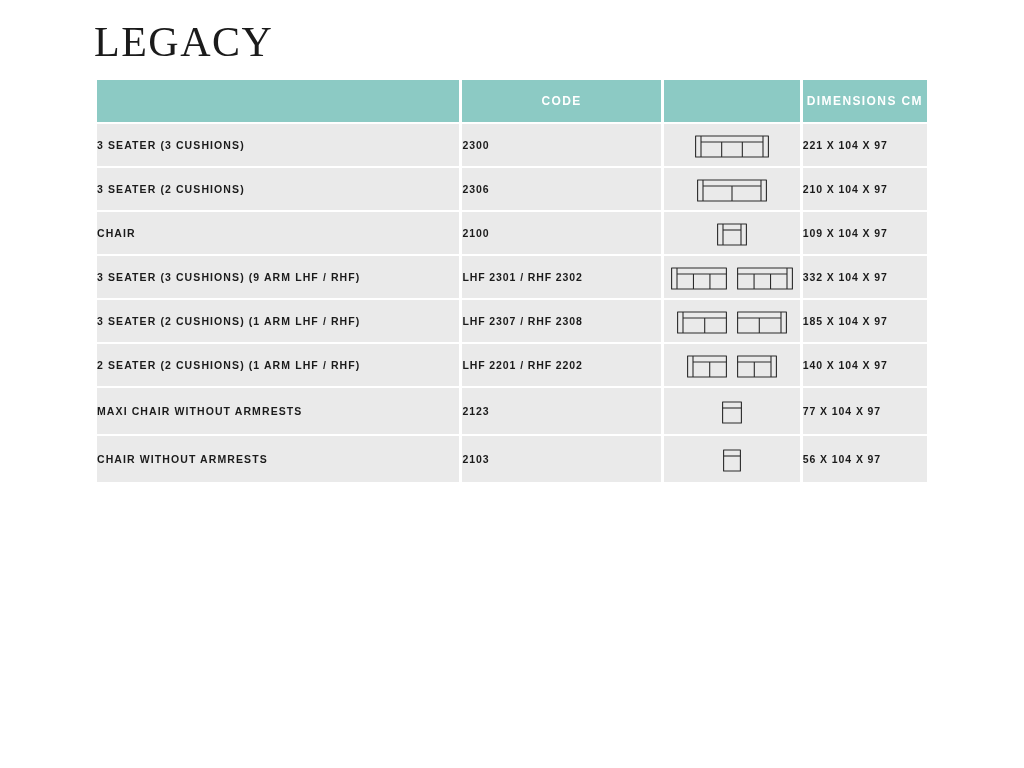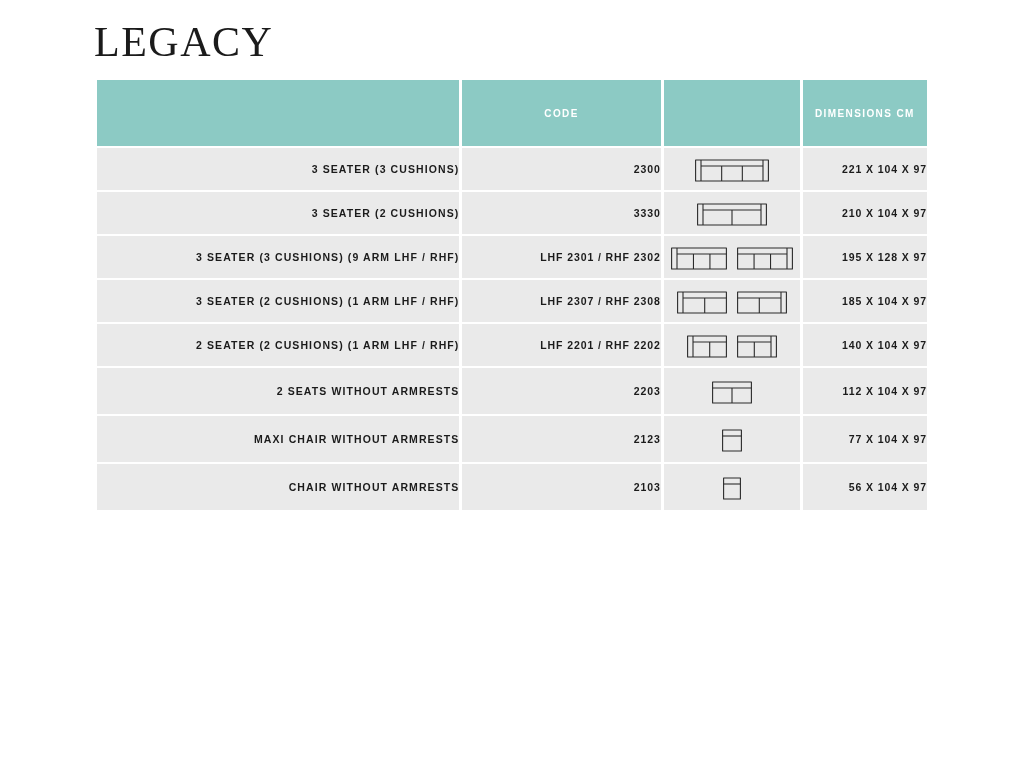--- a/index.html
+++ b/index.html
@@ -39,38 +39,38 @@
   }
   .spec-table col.c-name  { width: 362px; }
   .spec-table col.c-code  { width: 198px; }
   .spec-table col.c-img   { width: 136px; }
   .spec-table col.c-dim   { width: 124px; }
 
   thead th {
     background: #8ccac4;
     color: #ffffff;
     height: 42px;
-    font-size: 10px;
+    font-size: 12px;
     letter-spacing: 1.4px;
     font-weight: bold;
     text-transform: uppercase;
     vertical-align: middle;
-    padding: 12px;
+    padding: 0;
     margin-left: 28px;
   }
   thead th.blank { color: #8ccac4; }
 
   tbody td {
     background: #eaeaea;
     height: 36px;
     color: #1b1b1b;
     font-size: 10.5px;
     font-weight: bold;
     letter-spacing: 0.9px;
-    text-align: right;
+    text-align: left;
     vertical-align: middle;
     padding: 0;
   }
   tbody tr.tall td { height: 40px; }
   tbody td.name { letter-spacing: 1.1px; }
   tbody td.img {
     padding: 3px 0;
   }
   .icon-wrap {
     display: flex;
@@ -122,33 +122,48 @@
                 <line class="stroke" x1="6" y1="10" x2="68" y2="10"></line>
                 <line class="stroke" x1="26.666666666666668" y1="10" x2="26.666666666666668" y2="25"></line>
                 <line class="stroke" x1="47.333333333333336" y1="10" x2="47.333333333333336" y2="25"></line>
               </svg>
             </div>
           </td>
           <td class="dim">221 X 104 X 97</td>
         </tr>
         <tr>
           <td class="name">3 SEATER (2 CUSHIONS)</td>
-          <td class="code">3330</td>
+          <td class="code">2306</td>
           <td class="img">
             <div class="icon-wrap">
               <svg width="70" height="26" viewBox="0 0 70 26">
                 <rect class="stroke" x="0.6" y="4" width="68.8" height="21"></rect>
                 <line class="stroke" x1="6" y1="4" x2="6" y2="25"></line>
                 <line class="stroke" x1="64" y1="4" x2="64" y2="25"></line>
                 <line class="stroke" x1="6" y1="10" x2="64" y2="10"></line>
                 <line class="stroke" x1="35" y1="10" x2="35" y2="25"></line>
               </svg>
             </div>
           </td>
           <td class="dim">210 X 104 X 97</td>
+        </tr>
+        <tr>
+          <td class="name">CHAIR</td>
+          <td class="code">2100</td>
+          <td class="img">
+            <div class="icon-wrap">
+              <svg width="30" height="26" viewBox="0 0 30 26">
+                <rect class="stroke" x="0.6" y="4" width="28.8" height="21"></rect>
+                <line class="stroke" x1="6" y1="4" x2="6" y2="25"></line>
+                <line class="stroke" x1="24" y1="4" x2="24" y2="25"></line>
+                <line class="stroke" x1="6" y1="10" x2="24" y2="10"></line>
+              </svg>
+            </div>
+          </td>
+          <td class="dim">109 X 104 X 97</td>
         </tr>
         <tr>
           <td class="name">3 SEATER (3 CUSHIONS) (9 ARM LHF / RHF)</td>
           <td class="code">LHF 2301 / RHF 2302</td>
           <td class="img">
             <div class="icon-wrap">
               <svg width="56" height="26" viewBox="0 0 56 26">
                 <rect class="stroke" x="0.6" y="4" width="54.8" height="21"></rect>
                 <line class="stroke" x1="6" y1="4" x2="6" y2="25"></line>
                 <line class="stroke" x1="6" y1="10" x2="55.4" y2="10"></line>
@@ -157,21 +172,21 @@
               </svg>
               <svg width="56" height="26" viewBox="0 0 56 26">
                 <rect class="stroke" x="0.6" y="4" width="54.8" height="21"></rect>
                 <line class="stroke" x1="50" y1="4" x2="50" y2="25"></line>
                 <line class="stroke" x1="0.6" y1="10" x2="50" y2="10"></line>
                 <line class="stroke" x1="17.066666666666666" y1="10" x2="17.066666666666666" y2="25"></line>
                 <line class="stroke" x1="33.53333333333333" y1="10" x2="33.53333333333333" y2="25"></line>
               </svg>
             </div>
           </td>
-          <td class="dim">195 X 128 X 97</td>
+          <td class="dim">332 X 104 X 97</td>
         </tr>
         <tr>
           <td class="name">3 SEATER (2 CUSHIONS) (1 ARM LHF / RHF)</td>
           <td class="code">LHF 2307 / RHF 2308</td>
           <td class="img">
             <div class="icon-wrap">
               <svg width="50" height="26" viewBox="0 0 50 26">
                 <rect class="stroke" x="0.6" y="4" width="48.8" height="21"></rect>
                 <line class="stroke" x1="6" y1="4" x2="6" y2="25"></line>
                 <line class="stroke" x1="6" y1="10" x2="49.4" y2="10"></line>
@@ -202,34 +217,20 @@
                 <rect class="stroke" x="0.6" y="4" width="38.8" height="21"></rect>
                 <line class="stroke" x1="34" y1="4" x2="34" y2="25"></line>
                 <line class="stroke" x1="0.6" y1="10" x2="34" y2="10"></line>
                 <line class="stroke" x1="17.3" y1="10" x2="17.3" y2="25"></line>
               </svg>
             </div>
           </td>
           <td class="dim">140 X 104 X 97</td>
         </tr>
         <tr class="tall">
-          <td class="name">2 SEATS WITHOUT ARMRESTS</td>
-          <td class="code">2203</td>
-          <td class="img">
-            <div class="icon-wrap">
-              <svg width="40" height="26" viewBox="0 0 40 26">
-                <rect class="stroke" x="0.6" y="4" width="38.8" height="21"></rect>
-                <line class="stroke" x1="0.6" y1="10" x2="39.4" y2="10"></line>
-                <line class="stroke" x1="20" y1="10" x2="20" y2="25"></line>
-              </svg>
-            </div>
-          </td>
-          <td class="dim">112 X 104 X 97</td>
-        </tr>
-        <tr class="tall">
           <td class="name">MAXI CHAIR WITHOUT ARMRESTS</td>
           <td class="code">2123</td>
           <td class="img">
             <div class="icon-wrap">
               <svg width="20" height="26" viewBox="0 0 20 26">
                 <rect class="stroke" x="0.6" y="4" width="18.8" height="21"></rect>
                 <line class="stroke" x1="0.6" y1="10" x2="19.4" y2="10"></line>
               </svg>
             </div>
           </td>

